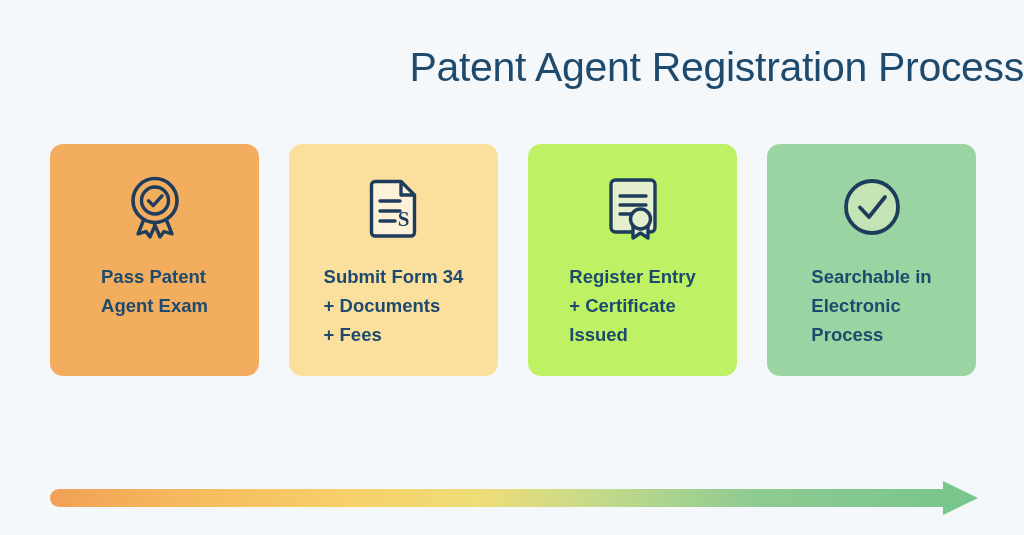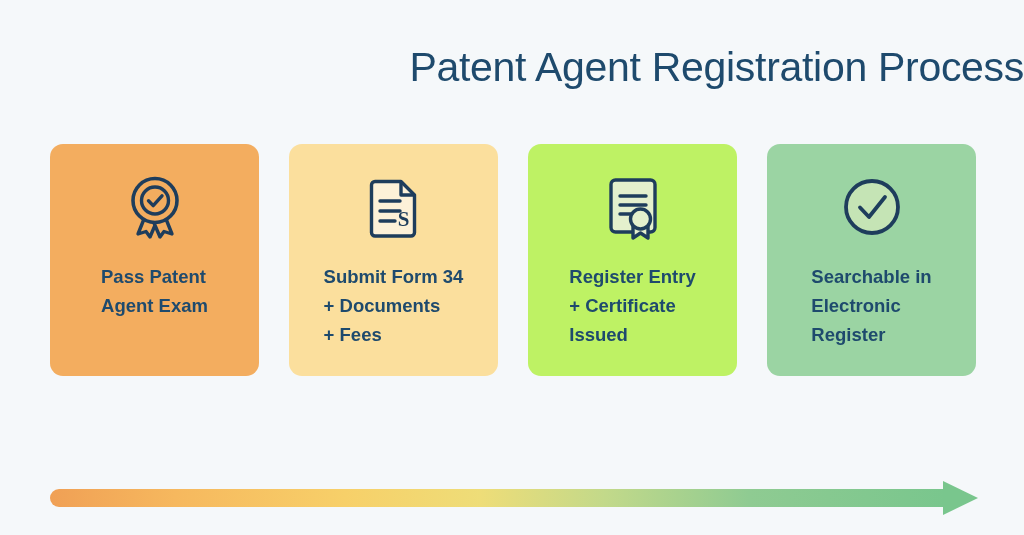--- a/index.html
+++ b/index.html
@@ -188,21 +188,21 @@
 
     <div class="card" style="background:#9bd4a3">
       <div class="card-icon">
         <svg width="70" height="70" viewBox="0 0 70 70" fill="none">
           <circle cx="35" cy="35" r="26" fill="#c5e4b5" stroke="#1e3d5c" stroke-width="3.8"></circle>
           <path d="M23 35.5 L32 45 L48 25" stroke="#1e3d5c" stroke-width="3.8" stroke-linecap="round" stroke-linejoin="round" fill="none"></path>
         </svg>
       </div>
       <div class="card-label">Searchable in
 Electronic
-Register</div>
+Process</div>
     </div>
 
   </div>
 
 
   <div class="arrow-wrap">
     <div class="arrow-bar"></div>
     <div class="arrow-head"></div>
   </div>
 

